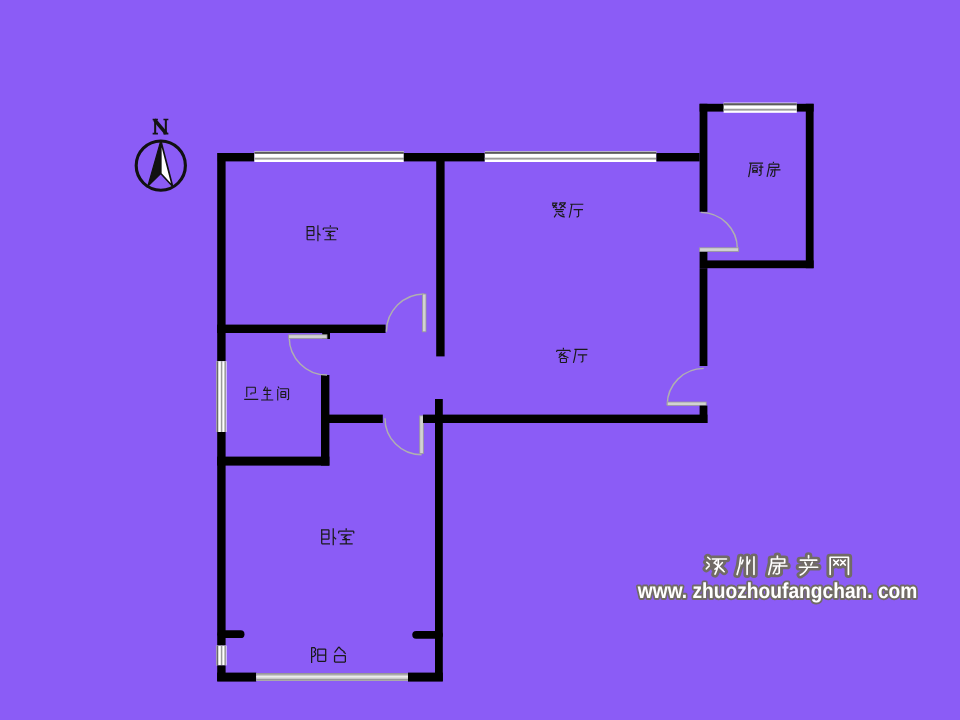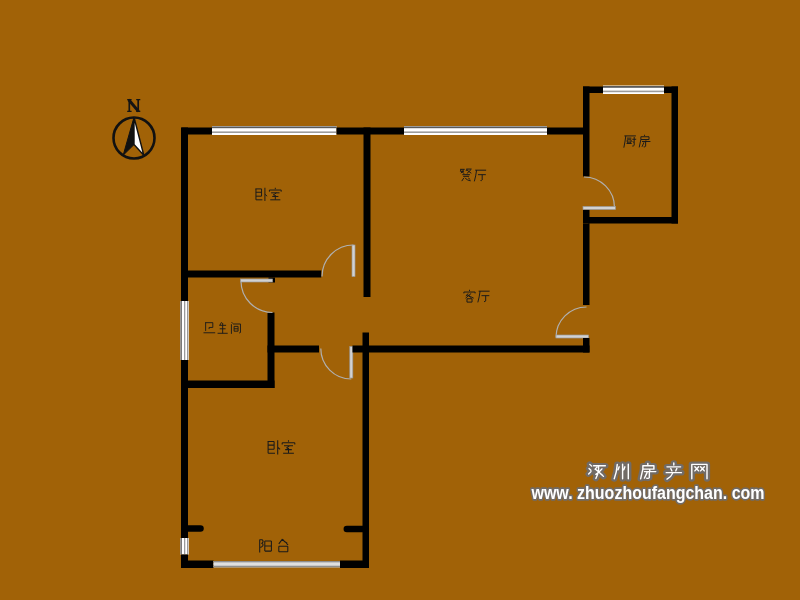--- a/index.html
+++ b/index.html
@@ -1,16 +1,16 @@
 <!DOCTYPE html>
 <html><head>
 <meta charset="utf-8">
 <style>
 html,body{margin:0;padding:0;background:#ffffff;}
-#canvas{position:relative;width:800px;height:600px;background:#a16207;overflow:hidden;}
+#canvas{position:relative;width:800px;height:600px;background:#8b5cf6;overflow:hidden;}
 svg{display:block;}
 </style>
 </head>
 <body>
 <div id="canvas">
 <svg width="800" height="600" viewBox="0 0 800 600" xmlns="http://www.w3.org/2000/svg">
 <defs>
 <g id="g-wo" fill="none">
 <path d="M10 10 H54 M14 10 V88 M14 88 H60 M54 10 V62 M14 34 H54 M14 62 H54 M78 2 V96 M78 48 L94 62"></path>
 </g>

